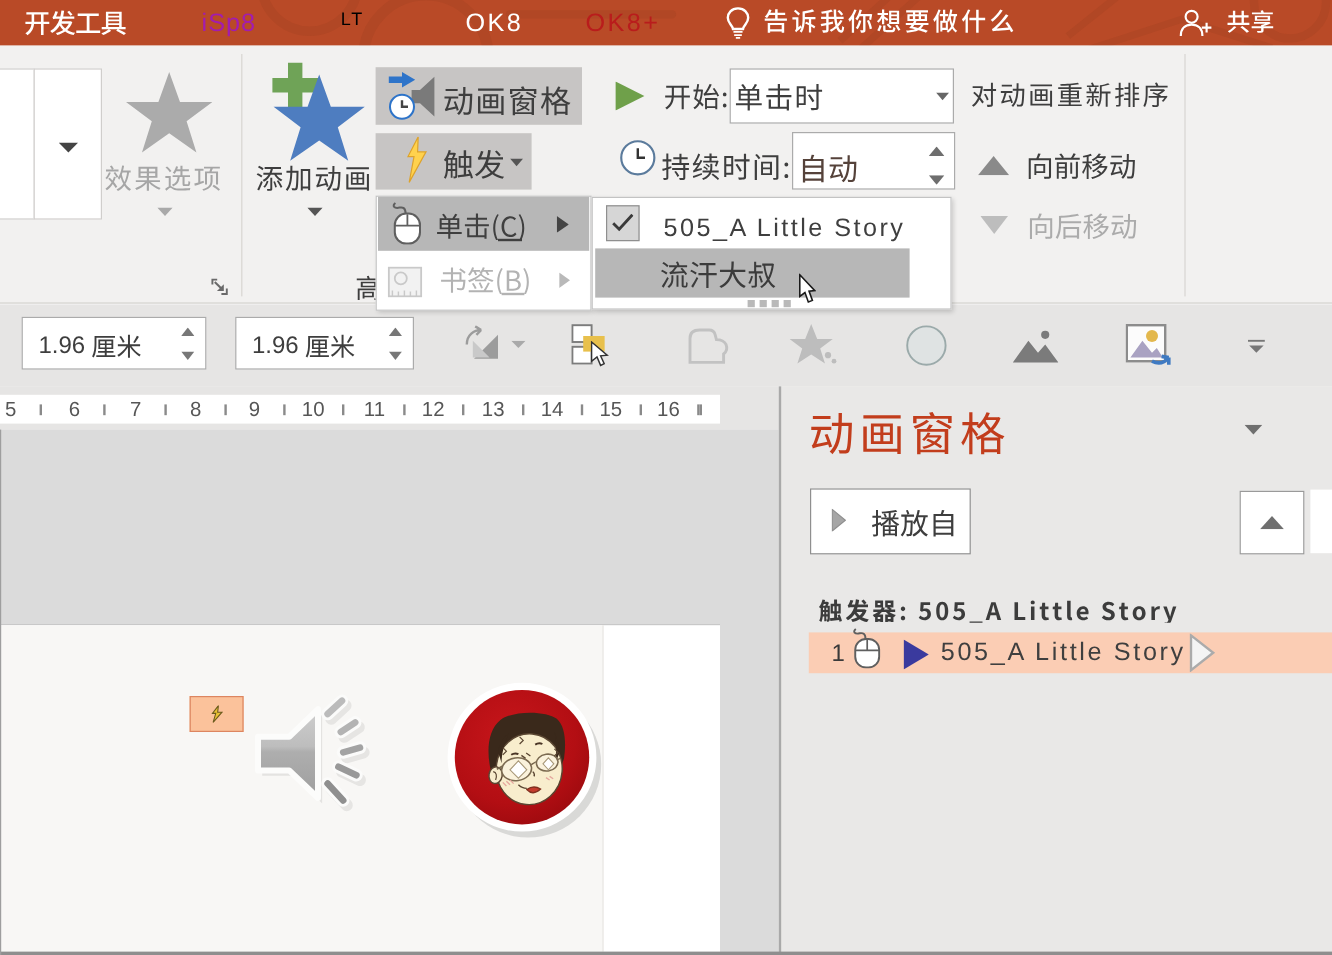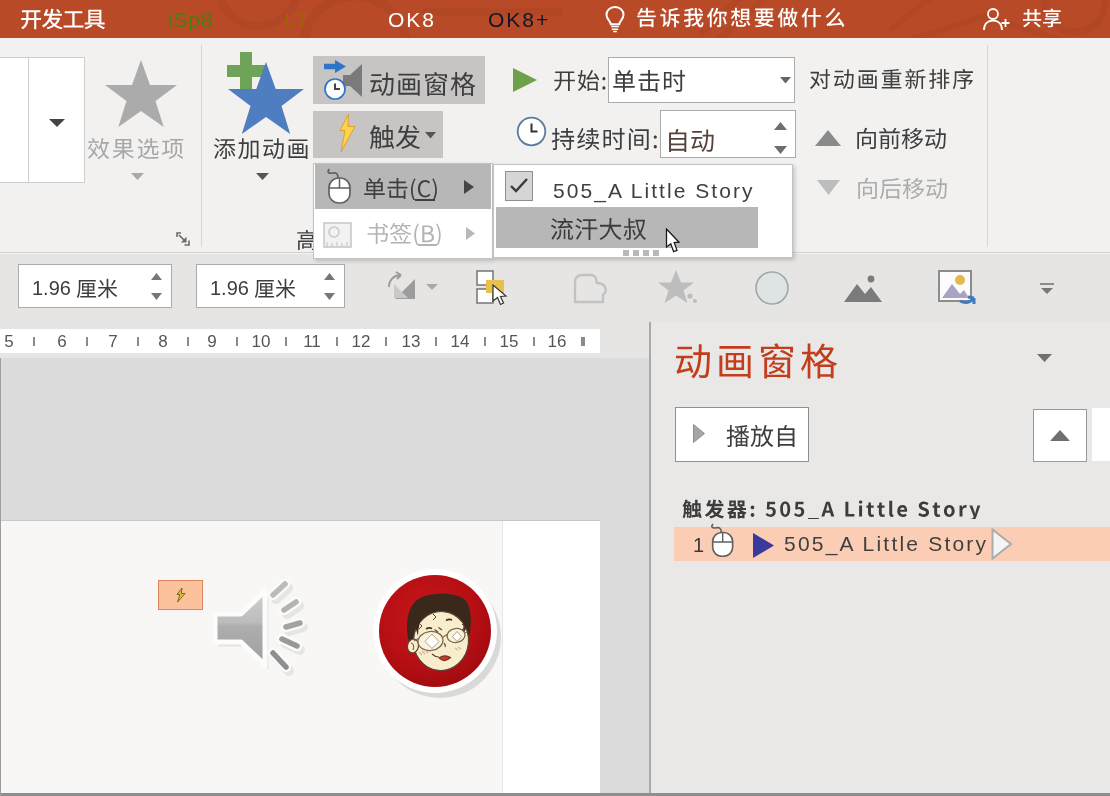--- a/index.html
+++ b/index.html
@@ -22,24 +22,24 @@
 </div>
 <div class="abs" style="left:0;top:38px;width:1110px;height:215px;background:#F2F1F0;border-bottom:1px solid #D5D2CF"></div>
 <div class="abs" style="left:0;top:254px;width:1110px;height:68px;background:#E6E5E4"></div>
 <div class="abs" style="left:0;top:322px;width:651px;height:36px;background:#E6E5E4"></div>
 <div class="abs" style="left:0;top:358px;width:649px;height:438px;background:#DBDBDB"></div>
 <div class="abs" style="left:651px;top:322px;width:459px;height:474px;background:#E9E8E7"></div>
 <div class="abs" style="left:649px;top:322px;width:2px;height:474px;background:#A9A9A9"></div>
 <svg style="position:absolute;left:20px;top:8.1px" width="85" height="22" viewBox="0 -880 3855 1000">
     <path fill="#FFFFFF" d="M638 -692V-424H381V-461V-692ZM49 -424V-334H277C261 -206 208 -80 49 18C73 33 109 67 125 88C305 -26 360 -180 376 -334H638V85H737V-334H953V-424H737V-692H922V-782H85V-692H284V-462V-424Z M1635 -791C1676 -745 1731 -681 1757 -644L1834 -694C1806 -731 1749 -792 1708 -835ZM1104 -514C1113 -526 1151 -533 1210 -533H1346C1281 -331 1171 -173 989 -69C1012 -52 1046 -15 1059 6C1185 -68 1279 -163 1348 -279C1385 -215 1429 -159 1480 -110C1398 -57 1303 -19 1203 4C1221 24 1243 61 1253 86C1363 56 1467 13 1556 -48C1644 15 1749 59 1875 86C1888 60 1914 21 1935 1C1818 -20 1717 -57 1633 -108C1718 -185 1785 -284 1826 -411L1760 -441L1742 -437H1424C1436 -468 1446 -500 1456 -533H1901V-623H1480C1495 -689 1507 -758 1517 -832L1412 -849C1402 -769 1389 -694 1372 -623H1208C1235 -676 1263 -740 1281 -802L1180 -819C1162 -741 1124 -662 1112 -641C1099 -619 1087 -605 1073 -600C1083 -578 1098 -533 1104 -514ZM1554 -165C1493 -216 1444 -276 1407 -345H1693C1659 -275 1611 -215 1554 -165Z M1976 -84V11H2881V-84H2477V-637H2828V-735H2029V-637H2371V-84Z M3099 -797V-220H2940V-134H3209C3146 -82 3025 -19 2926 16C2948 34 2980 66 2996 85C3096 47 3220 -18 3299 -78L3217 -134H3539L3486 -75C3595 -26 3712 39 3781 86L3858 15C3787 -28 3672 -86 3564 -134H3845V-220H3695V-797ZM3190 -220V-296H3600V-220ZM3190 -579H3600V-508H3190ZM3190 -648V-720H3600V-648ZM3190 -438H3600V-365H3190Z"></path>
   </svg>
-<div class="abs" style="left:168px;top:8px;font-size:21px;letter-spacing:0.8px;color:#4d7c0f">iSp8</div>
-<div class="abs" style="left:284px;top:8px;font-size:21px;letter-spacing:1.5px;color:#a16207">LT</div>
+<div class="abs" style="left:168px;top:8px;font-size:21px;letter-spacing:0.8px;color:#a21caf">iSp8</div>
+<div class="abs" style="left:284px;top:8px;font-size:15px;letter-spacing:1.5px;color:#000000">LT</div>
 <div class="abs" style="left:388px;top:8px;font-size:21px;letter-spacing:2px;color:#fff">OK8</div>
-<div class="abs" style="left:488px;top:8px;font-size:21px;letter-spacing:2px;color:#0f172a">OK8+</div>
+<div class="abs" style="left:488px;top:8px;font-size:21px;letter-spacing:2px;color:#b91c1c">OK8+</div>
 <svg class="abs" style="left:603px;top:4px" width="24" height="30" viewBox="0 0 24 30">
     <path d="M12 3 C6.6 3 3.5 6.8 3.5 10.8 C3.5 13.4 4.8 15.0 6.0 16.6 C6.9 17.8 7.6 18.9 7.8 20.2 L16.2 20.2 C16.4 18.9 17.1 17.8 18.0 16.6 C19.2 15.0 20.5 13.4 20.5 10.8 C20.5 6.8 17.4 3 12 3 Z" fill="none" stroke="#fff" stroke-width="2"></path>
     <path d="M8.2 22.6 H15.8 M8.8 25.2 H15.2 M10.2 27.6 H13.8" stroke="#fff" stroke-width="1.5" fill="none"></path>
   </svg>
 <svg style="position:absolute;left:636px;top:7.0px" width="212" height="21" viewBox="0 -880 10114 1000">
     <path fill="#FFFFFF" d="M236 -838C199 -727 137 -615 63 -545C87 -533 130 -508 150 -494C180 -528 211 -571 239 -619H474V-481H60V-392H943V-481H573V-619H874V-706H573V-844H474V-706H286C303 -741 318 -778 331 -815ZM180 -305V91H276V37H735V88H835V-305ZM276 -50V-218H735V-50Z M1222 -765C1283 -715 1363 -643 1400 -598L1463 -670C1424 -714 1341 -781 1280 -828ZM1564 -753V-480C1564 -378 1560 -249 1525 -130C1514 -148 1499 -183 1490 -207L1400 -132V-532H1161V-441H1309V-99C1309 -48 1280 -13 1261 3C1276 17 1301 51 1310 70C1326 46 1355 20 1524 -126C1507 -71 1484 -19 1451 27C1473 37 1513 66 1529 83C1633 -64 1654 -287 1657 -448H1817V-303C1779 -321 1742 -337 1708 -351L1663 -282C1711 -261 1764 -235 1817 -208V81H1907V-159C1954 -132 1996 -106 2026 -84L2073 -165C2033 -193 1972 -226 1907 -259V-448H2077V-538H1657V-683C1788 -702 1929 -732 2034 -770L1951 -843C1861 -807 1704 -774 1564 -753Z M2952 -768C3009 -718 3075 -646 3103 -599L3180 -653C3148 -700 3080 -769 3024 -817ZM3072 -423C3041 -366 3002 -311 2957 -260C2942 -321 2930 -389 2920 -464H3197V-553H2911C2903 -643 2899 -738 2900 -836H2801C2802 -740 2806 -644 2814 -553H2600V-712C2660 -724 2717 -739 2767 -755L2701 -835C2603 -800 2443 -766 2302 -746C2314 -725 2326 -690 2330 -667C2386 -674 2446 -683 2505 -693V-553H2301V-464H2505V-305C2421 -289 2344 -275 2284 -265L2310 -169L2505 -211V-32C2505 -16 2499 -11 2481 -10C2463 -9 2404 -9 2344 -11C2357 15 2374 58 2378 84C2460 85 2517 82 2552 66C2588 51 2600 24 2600 -32V-232L2776 -271L2769 -357L2600 -324V-464H2823C2835 -360 2853 -263 2876 -181C2806 -119 2726 -66 2644 -27C2667 -6 2694 26 2708 49C2778 12 2846 -34 2908 -87C2953 21 3012 88 3089 88C3171 88 3203 41 3219 -130C3194 -140 3161 -161 3140 -183C3135 -59 3123 -9 3098 -9C3057 -9 3018 -65 2986 -159C3053 -227 3111 -305 3156 -388Z M3809 -407C3783 -291 3737 -175 3678 -100C3700 -89 3741 -64 3758 -49C3818 -132 3870 -259 3901 -389ZM4123 -388C4175 -283 4221 -143 4235 -52L4326 -84C4310 -175 4262 -311 4207 -416ZM3830 -840C3797 -697 3738 -555 3662 -466C3684 -452 3722 -421 3739 -404C3774 -450 3806 -506 3836 -569H3972V-26C3972 -13 3968 -10 3955 -10C3941 -9 3898 -9 3853 -10C3867 16 3882 58 3886 85C3950 85 3995 82 4026 66C4057 50 4066 23 4066 -26V-569H4231C4224 -521 4217 -473 4210 -439L4291 -424C4305 -480 4322 -570 4335 -647L4269 -660L4254 -657H3873C3892 -709 3910 -764 3924 -819ZM3623 -840C3570 -692 3479 -546 3384 -451C3400 -429 3427 -378 3436 -355C3466 -386 3495 -422 3523 -461V83H3613V-601C3652 -669 3686 -742 3713 -813Z M4768 -203V-52C4768 37 4800 63 4921 63C4946 63 5091 63 5118 63C5217 63 5244 31 5256 -103C5230 -108 5191 -122 5171 -137C5166 -35 5158 -22 5111 -22C5076 -22 4955 -22 4928 -22C4871 -22 4862 -26 4862 -54V-203ZM4906 -228C4951 -183 5011 -120 5041 -83L5109 -140C5079 -177 5016 -237 4971 -278ZM5251 -197C5292 -131 5345 -42 5369 10L5457 -34C5431 -86 5375 -172 5334 -235ZM4626 -218C4607 -150 4573 -66 4534 -12L4619 31C4658 -26 4689 -116 4709 -185ZM5092 -567H5313V-489H5092ZM5092 -417H5313V-338H5092ZM5092 -716H5313V-639H5092ZM5005 -792V-262H5404V-792ZM4722 -842V-698H4547V-616H4707C4664 -520 4594 -424 4523 -373C4542 -358 4570 -327 4585 -307C4634 -349 4682 -413 4722 -485V-251H4812V-481C4853 -445 4901 -402 4925 -376L4976 -452C4950 -472 4849 -545 4812 -568V-616H4963V-698H4812V-842Z M6274 -223C6245 -175 6206 -136 6156 -105C6090 -121 6022 -137 5953 -151C5971 -173 5989 -197 6007 -223ZM5733 -649V-380H5994C5982 -356 5967 -330 5951 -305H5669V-223H5896C5864 -178 5830 -136 5799 -102C5879 -86 5958 -69 6034 -50C5940 -21 5822 -5 5679 2C5694 23 5708 57 5715 84C5907 68 6056 40 6169 -15C6288 18 6392 52 6469 83L6546 9C6471 -18 6374 -48 6266 -77C6313 -116 6350 -164 6379 -223H6570V-305H6061C6074 -326 6086 -348 6096 -368L6046 -380H6514V-649H6273V-721H6551V-804H5684V-721H5953V-649ZM6043 -721H6184V-649H6043ZM5821 -573H5953V-455H5821ZM6043 -573H6184V-455H6043ZM6273 -573H6420V-455H6273Z M7436 -844C7414 -682 7374 -524 7306 -422C7313 -414 7323 -402 7332 -390H7238V-569H7357V-655H7238V-832H7148V-655H7019V-569H7148V-390H7041V41H7123V-27H7342V-375L7361 -345C7376 -367 7391 -392 7404 -419C7418 -335 7439 -249 7472 -169C7428 -91 7369 -28 7287 19C7304 34 7335 67 7345 83C7415 38 7470 -17 7514 -82C7551 -18 7598 39 7658 82C7670 59 7698 25 7715 8C7648 -34 7598 -95 7561 -165C7614 -275 7643 -410 7661 -573H7707V-654H7486C7500 -711 7512 -770 7521 -829ZM7123 -309H7259V-108H7123ZM7464 -573H7578C7567 -456 7548 -354 7517 -267C7485 -359 7467 -457 7456 -549ZM6966 -840C6920 -690 6843 -540 6758 -443C6773 -419 6797 -366 6806 -343C6834 -375 6860 -413 6886 -453V84H6973V-613C7004 -679 7031 -748 7053 -815Z M8143 -840C8088 -690 7995 -541 7898 -446C7915 -423 7942 -372 7951 -350C7983 -383 8015 -422 8045 -464V83H8138V-612C8174 -677 8206 -745 8232 -813ZM8466 -832V-505H8196V-411H8466V84H8565V-411H8825V-505H8565V-832Z M9423 -836C9344 -697 9192 -526 9044 -422C9066 -405 9100 -373 9118 -353C9269 -467 9422 -642 9521 -799ZM9625 -297C9666 -244 9710 -181 9749 -119L9282 -84C9438 -219 9601 -393 9749 -598L9651 -647C9500 -425 9296 -216 9227 -159C9164 -104 9124 -72 9090 -63C9104 -36 9123 12 9129 32C9173 17 9238 17 9802 -31C9822 6 9840 41 9853 71L9944 21C9898 -78 9801 -227 9711 -339Z"></path>
   </svg>
 <svg class="abs" style="left:981px;top:6px" width="30" height="26" viewBox="0 0 30 26">
     <circle cx="12" cy="8" r="5" fill="none" stroke="#fff" stroke-width="1.8"></circle>
     <path d="M3 24 C3 17.5 7 14.5 12 14.5 C17 14.5 21 17.5 21 24" fill="none" stroke="#fff" stroke-width="1.8"></path>

